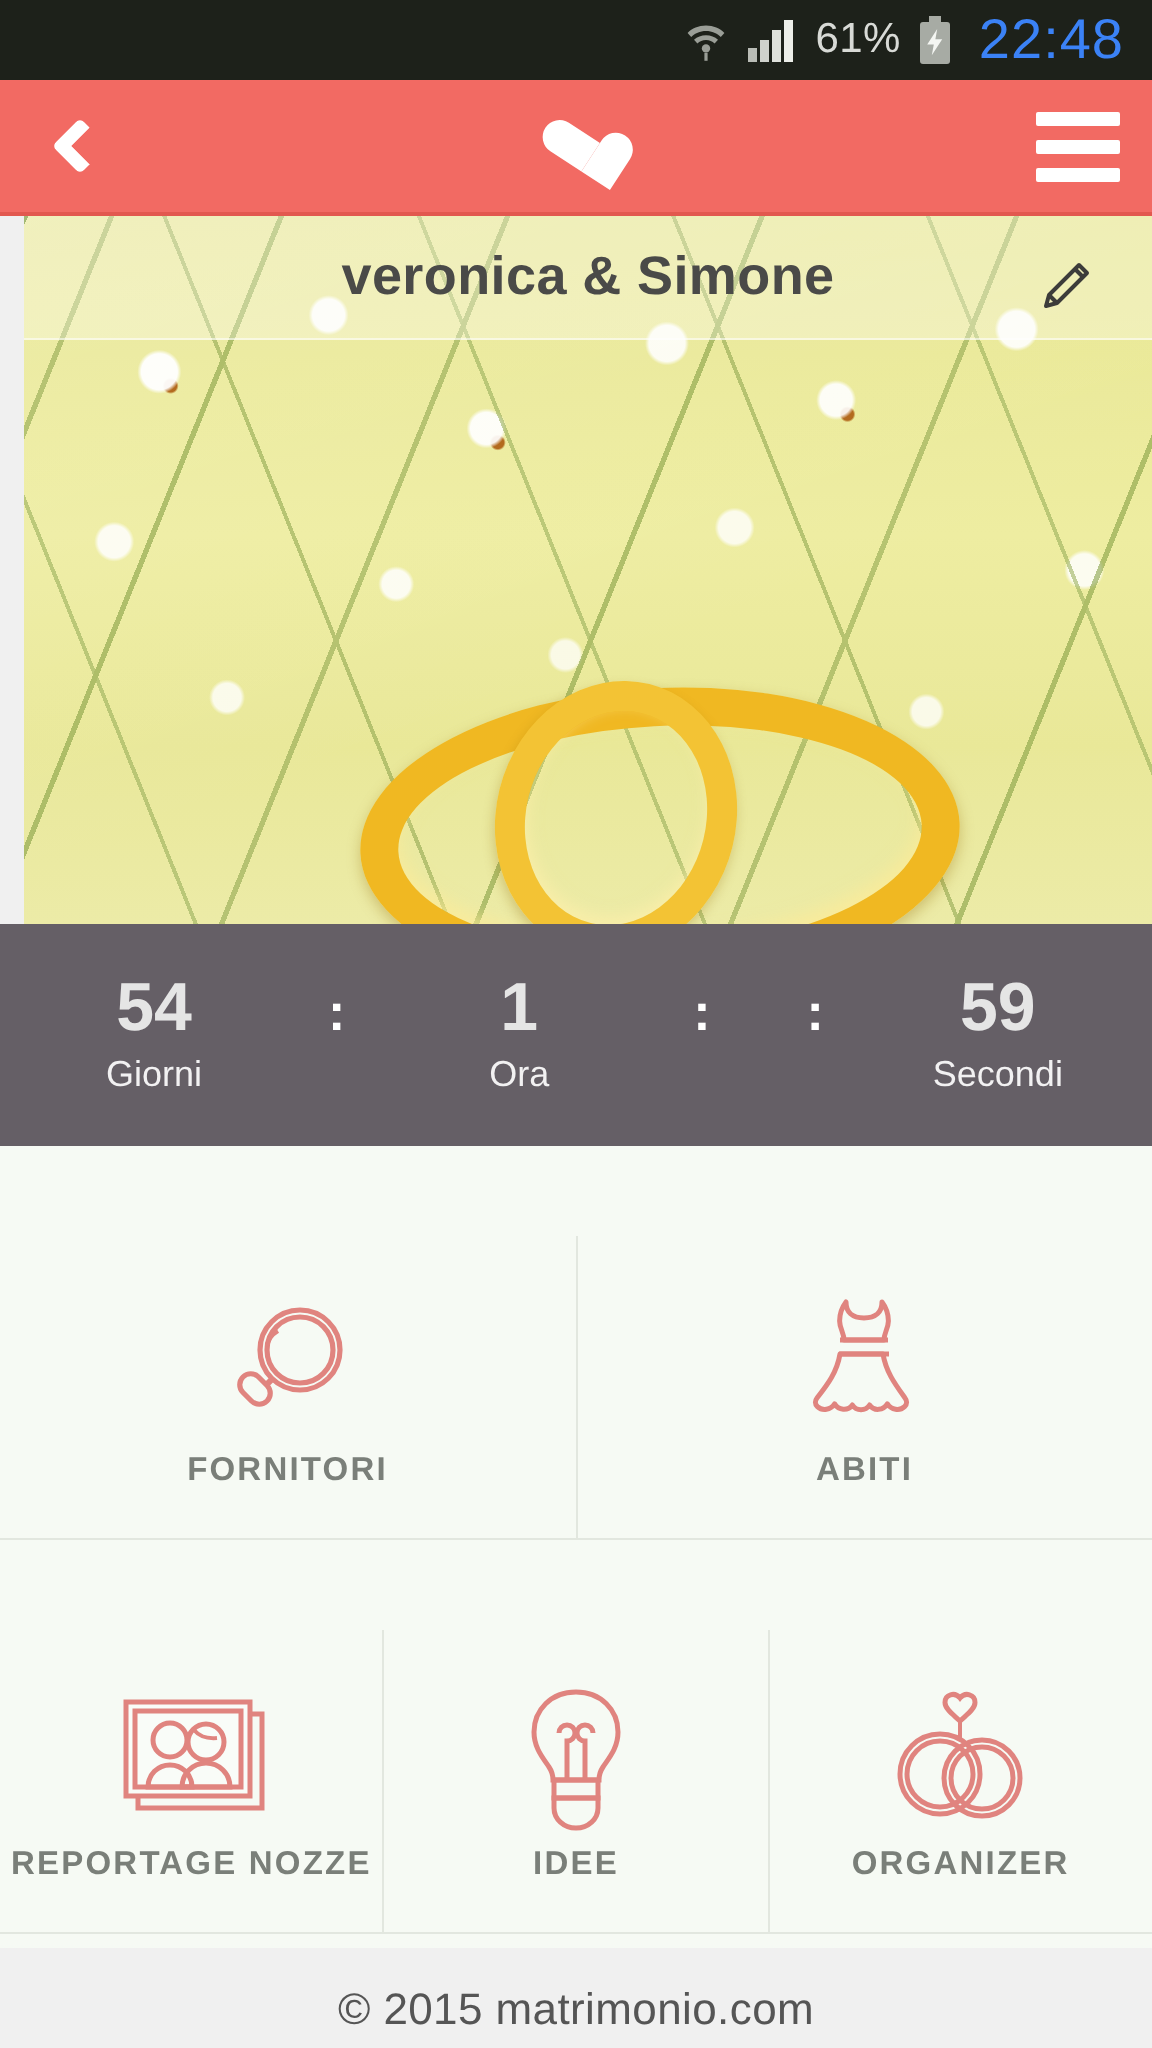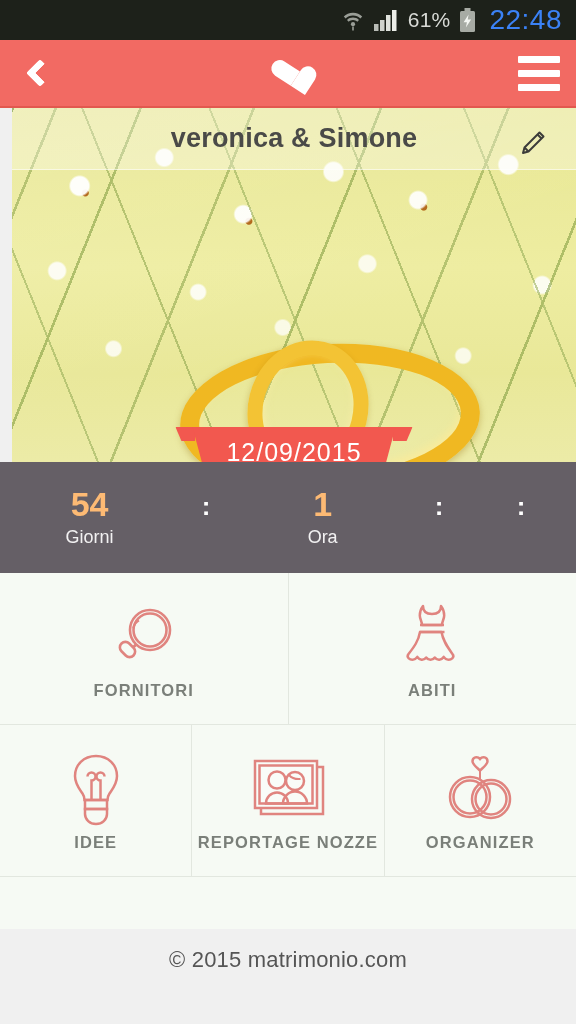--- a/index.html
+++ b/index.html
@@ -128,27 +128,27 @@
   .tail.l { left:0; clip-path:polygon(0 0, 100% 0, 100% 100%, 30% 100%); }
   .tail.r { right:0; clip-path:polygon(0 0, 100% 0, 70% 100%, 0 100%); }
 
   
   .countdown {
     flex:0 0 111px; background:#655f66;
     display:flex; align-items:center; justify-content:space-around;
     padding:0 14px; position:relative;
   }
   .cd-unit { display:flex; flex-direction:column; align-items:center; min-width:78px; }
-  .cd-num { color:#fdba74; font-size:34px; font-weight:bold; line-height:1.05; }
+  .cd-num { color:#e5e5e5; font-size:34px; font-weight:bold; line-height:1.05; }
   .cd-lbl { color:#f2f1f2; font-size:18px; margin-top:5px; }
   .cd-sep { color:#ffffff; font-size:26px; font-weight:bold; margin-bottom:22px; }
 
   
   .grid { flex:1 1 auto; background:#f6faf4; display:flex; flex-direction:column; }
-  .grid-row { flex:0 0 152px; display:flex; border-bottom:1px solid #e2e7df; }
+  .grid-row { flex:0 0 152px; display:flex; border-bottom:1px solid #e2e7df;margin-top:45px; }
   .grid-row:last-of-type { border-bottom:1px solid #e2e7df; }
   .cell {
     flex:1; display:flex; flex-direction:column;
     align-items:center; justify-content:center;
     border-right:1px solid #e2e7df; background:#f6faf4; gap:2px;
   }
   .cell:last-child { border-right:none; }
   .cell-icon { height:82px; display:flex; align-items:center; justify-content:center; }
   .cell-lbl {
     font-size:16.5px; color:#7a7f79; letter-spacing:1.1px; font-weight:bold;
@@ -223,41 +223,38 @@
     <div class="edit-btn">
       <svg width="32" height="32" viewBox="0 0 32 32">
         <g fill="none" stroke="#3c3c3a" stroke-width="2" stroke-linejoin="round">
           <path d="M23.5 4.5l4 4-15 15-5.5 1.5 1.5-5.5z"></path>
           <path d="M21.5 6.5l4 4"></path>
           <path d="M8.5 19.5l4 4"></path>
         </g>
       </svg>
     </div>
 
-    <div class="ribbon-wrap">
-      <div class="ribbon-tails">
-        <span class="tail l"></span>
-        <span class="tail r"></span>
-      </div>
-      <div class="ribbon">12/09/2015</div>
-    </div>
   </div>
 
   <div class="countdown">
     <div class="cd-unit">
       <span class="cd-num">54</span>
       <span class="cd-lbl">Giorni</span>
     </div>
     <span class="cd-sep">:</span>
     <div class="cd-unit">
       <span class="cd-num">1</span>
       <span class="cd-lbl">Ora</span>
     </div>
     <span class="cd-sep">:</span>
     <span class="cd-sep">:</span>
+    <div class="cd-unit">
+      <span class="cd-num">59</span>
+      <span class="cd-lbl">Secondi</span>
+    </div>
   </div>
 
   <div class="grid">
 
     <div class="grid-row">
 
       <div class="cell">
         <span class="cell-icon">
           <svg width="76" height="76" viewBox="0 0 76 76" fill="none" stroke="#e0847f" stroke-width="2.6">
             <circle cx="44" cy="30" r="20"></circle>
@@ -278,52 +275,52 @@
             <path d="M21 27h24"></path>
             <path d="M20.5 34h25"></path>
             <path d="M21 34c-1.5 9-6 15-11.5 22 -1 1.3-1.2 3 .2 4.3 2.6 2.4 6.6 1.6 8.6-1.4 1.9 3.3 6.6 3.8 8.9.6 2 3.1 6.5 3.2 8.6 0 2.2 3.2 6.9 2.8 8.9-.6 2 3 6 3.8 8.6 1.4 1.4-1.3 1.2-3 .2-4.3C48.5 49 44 43 42.5 34z"></path>
           </svg>
         </span>
         <span class="cell-lbl">ABITI</span>
       </div>
     </div>
 
     <div class="grid-row">
-
-      <div class="cell">
-        <span class="cell-icon">
-          <svg width="64" height="80" viewBox="0 0 64 80" fill="none" stroke="#e0847f" stroke-width="2.5">
-            <path d="M32 6c12.5 0 21 9 21 20 0 8-4.5 13-7.5 17.5-1.5 2.2-2 4-2 6.5h-23c0-2.5-.5-4.3-2-6.5C15.5 39 11 34 11 26 11 15 19.5 6 32 6z"></path>
-            <path d="M27.5 50V30.5a4 4 0 1 0-4-4"></path>
-            <path d="M36.5 50V30.5a4 4 0 1 1 4-4"></path>
-            <rect x="21" y="50" width="22" height="9"></rect>
-            <path d="M21 59h22v5c0 5.5-4.8 10-11 10s-11-4.5-11-10z"></path>
-          </svg>
-        </span>
-        <span class="cell-lbl">IDEE</span>
-      </div>
 
       <div class="cell">
         <span class="cell-icon">
           <svg width="92" height="78" viewBox="0 0 92 78" fill="none" stroke="#e0847f" stroke-width="2.5">
             <rect x="19" y="16" width="62" height="47"></rect>
             <rect x="13" y="10" width="62" height="47" fill="#f9fcf8"></rect>
             <rect x="17.5" y="14.5" width="53" height="38"></rect>
             <circle cx="35" cy="29" r="8.5"></circle>
             <path d="M24 52.5c0-6.2 4.9-11 11-11s11 4.8 11 11z"></path>
             <circle cx="53" cy="30" r="9"></circle>
             <path d="M41 52.5c0-6.6 5.4-12 12-12s12 5.4 12 12z"></path>
             <path d="M47 24c2.5 3 5.5 4.5 11.5 4" stroke-width="2"></path>
           </svg>
         </span>
         <span class="cell-lbl">REPORTAGE NOZZE</span>
       </div>
 
       <div class="cell">
         <span class="cell-icon">
+          <svg width="64" height="80" viewBox="0 0 64 80" fill="none" stroke="#e0847f" stroke-width="2.5">
+            <path d="M32 6c12.5 0 21 9 21 20 0 8-4.5 13-7.5 17.5-1.5 2.2-2 4-2 6.5h-23c0-2.5-.5-4.3-2-6.5C15.5 39 11 34 11 26 11 15 19.5 6 32 6z"></path>
+            <path d="M27.5 50V30.5a4 4 0 1 0-4-4"></path>
+            <path d="M36.5 50V30.5a4 4 0 1 1 4-4"></path>
+            <rect x="21" y="50" width="22" height="9"></rect>
+            <path d="M21 59h22v5c0 5.5-4.8 10-11 10s-11-4.5-11-10z"></path>
+          </svg>
+        </span>
+        <span class="cell-lbl">IDEE</span>
+      </div>
+
+      <div class="cell">
+        <span class="cell-icon">
           <svg width="88" height="78" viewBox="0 0 88 78" fill="none" stroke="#e0847f" stroke-width="2.5">
             <path d="M44 8c-2.6-3.2-7.5-1.8-7.5 2.2 0 3.4 4.4 6.3 7.5 9.3 3.1-3 7.5-5.9 7.5-9.3C51.5 6.2 46.6 4.8 44 8z"></path>
             <circle cx="34" cy="46" r="20"></circle>
             <circle cx="34" cy="46" r="16.5"></circle>
             <circle cx="55" cy="48" r="19"></circle>
             <circle cx="55" cy="48" r="15.5"></circle>
             <path d="M44 20v9" stroke-width="2"></path>
           </svg>
         </span>
         <span class="cell-lbl">ORGANIZER</span>

